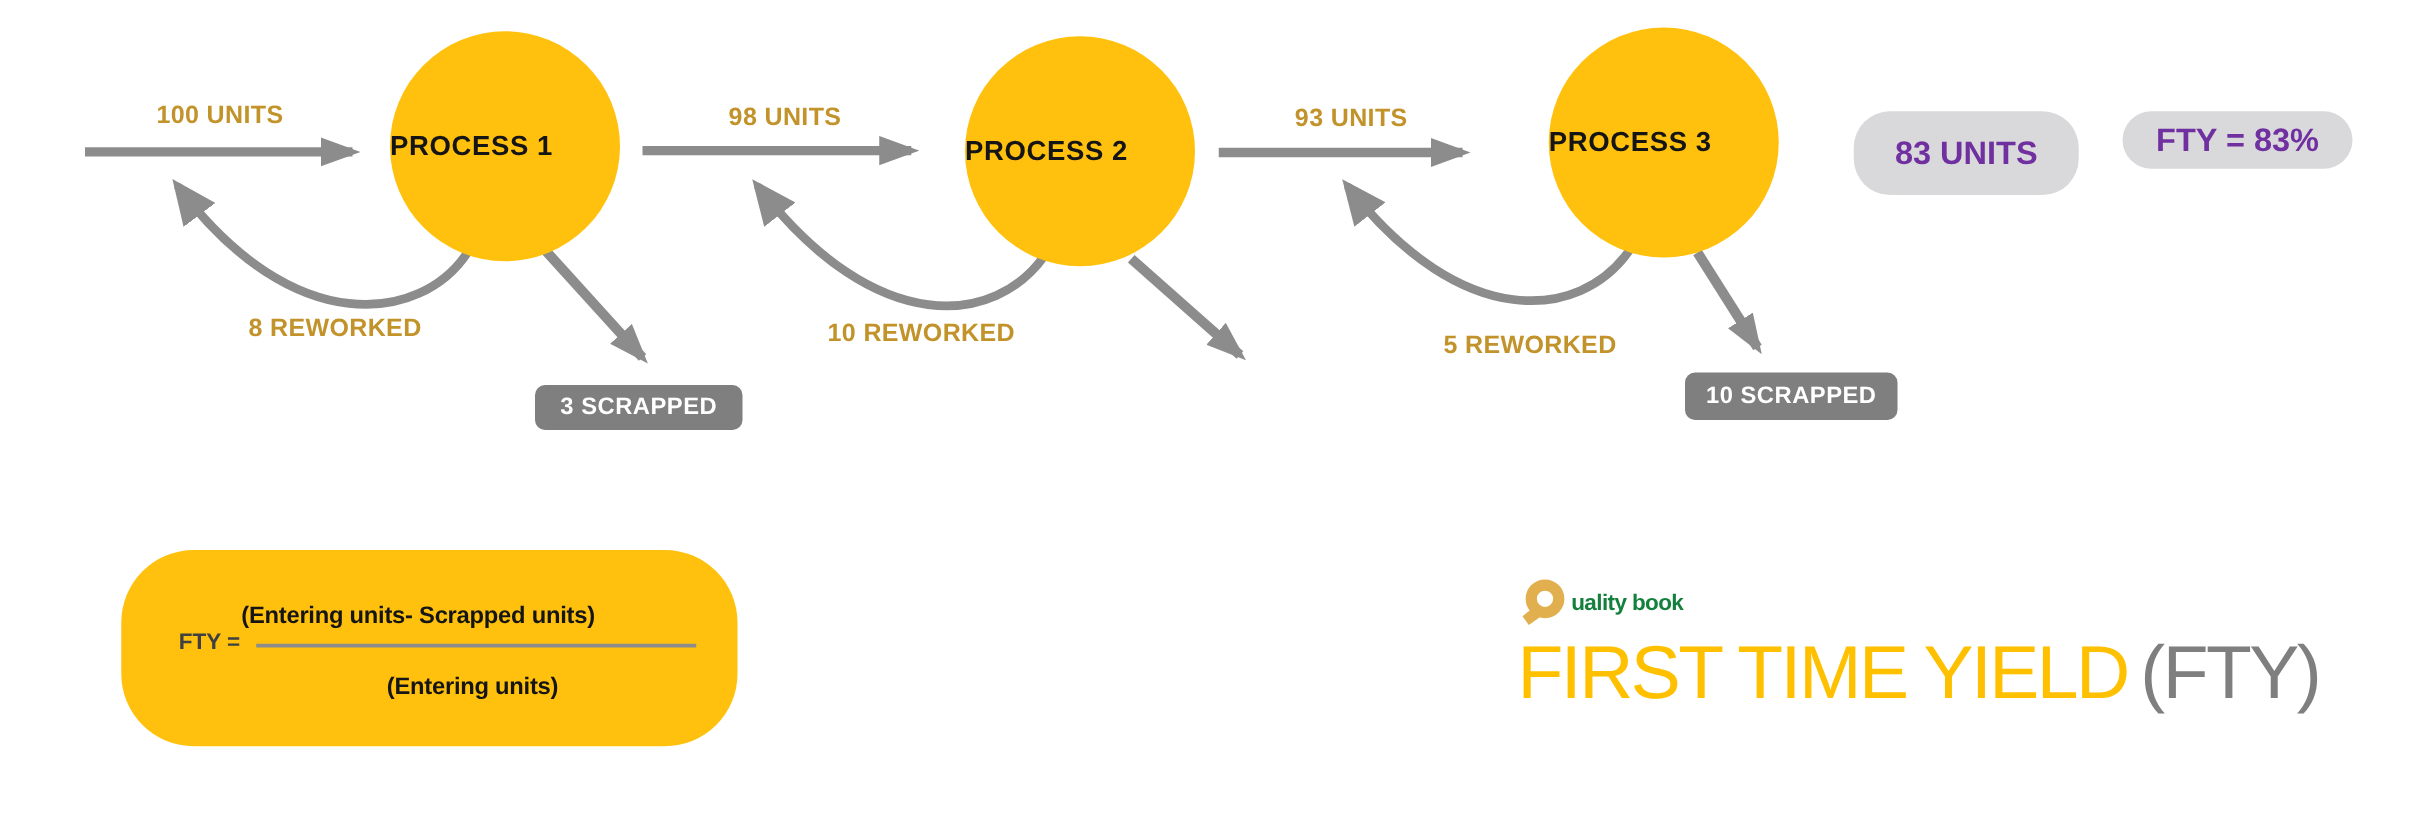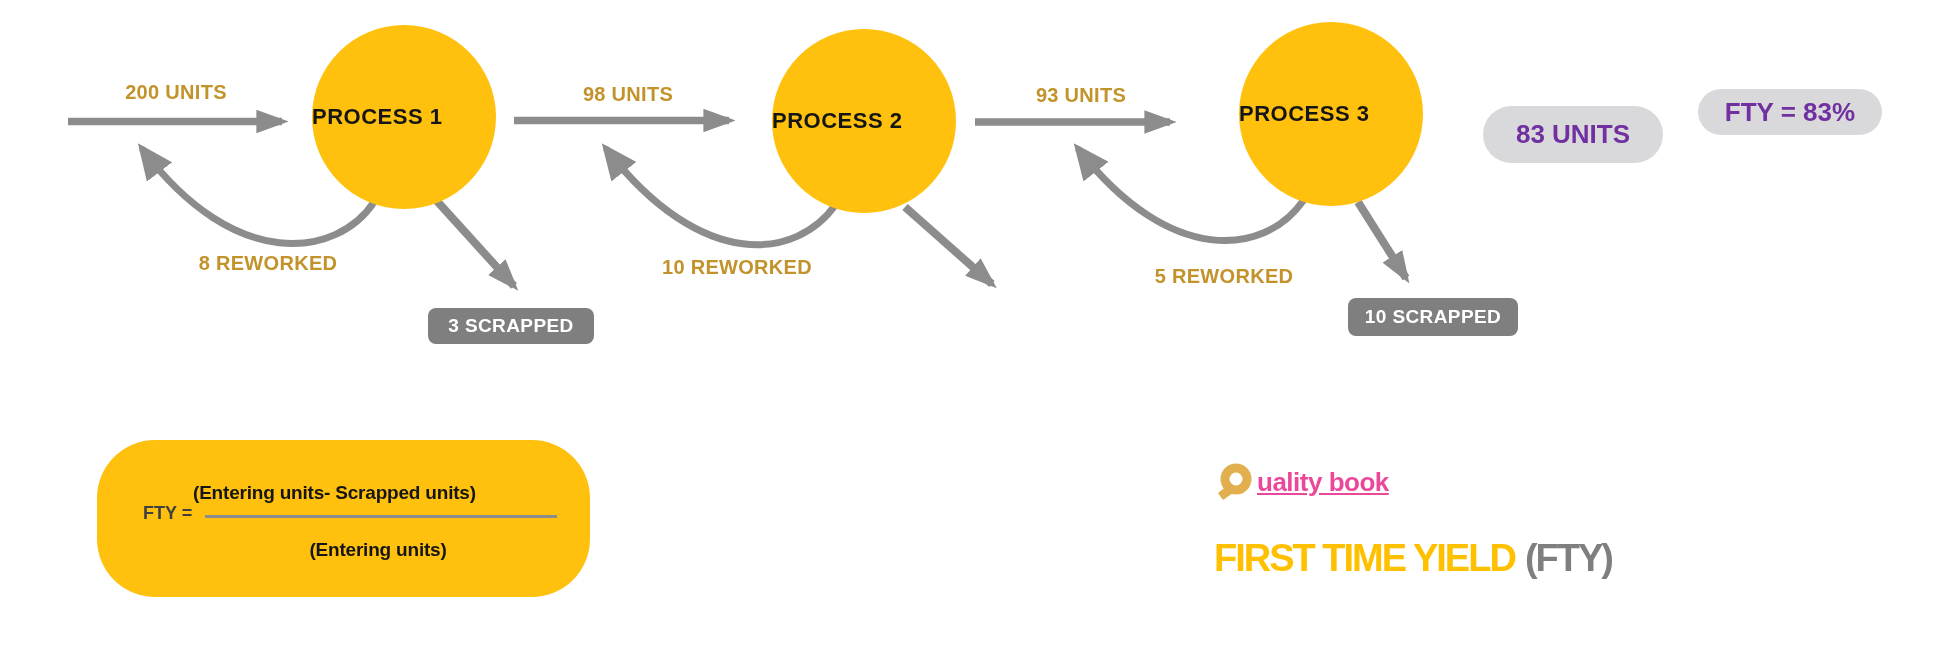--- a/index.html
+++ b/index.html
@@ -27,23 +27,23 @@
   .formula-card{position:absolute;left:97px;top:440px;width:493px;height:157px;background:#FFC10D;
                 border-radius:58px;}
   .formula-lhs{position:absolute;left:46px;top:63px;font-size:18px;font-weight:bold;color:#404040;}
   .frac-num{position:absolute;left:96px;top:42px;width:370px;text-align:left;font-size:19px;
             font-weight:bold;color:#151515;letter-spacing:-.2px;white-space:nowrap;}
   .frac-bar{position:absolute;left:108px;top:75px;width:352px;height:0;border-top:3px solid #8C8C8C;}
   .frac-den{position:absolute;left:96px;top:99px;width:370px;text-align:center;font-size:19px;
             font-weight:bold;color:#151515;letter-spacing:-.2px;white-space:nowrap;}
 
   .brand-row{position:absolute;left:1214px;top:462px;display:flex;align-items:center;gap:3px;}
-  .logo-text{font-size:26px;font-weight:bold;color:#ec4899;letter-spacing:-.5px;white-space:nowrap;text-decoration:underline;}
-  .brand-title{position:absolute;left:1214px;top:503px;font-size:38px;font-weight:bold;
-               letter-spacing:-2px;white-space:nowrap;margin-top:34px;}
+  .logo-text{font-size:18px;font-weight:bold;color:#15803d;letter-spacing:-.5px;white-space:nowrap;}
+  .brand-title{position:absolute;left:1214px;top:503px;font-size:60px;font-weight:normal;
+               letter-spacing:-2px;white-space:nowrap;}
   .brand-main{color:#FFC000;}
   .brand-suffix{color:#7F7F7F;margin-left:10px;}
 </style>
 </head>
 <body>
 
 <div class="canvas">
 
   <svg class="wires" xmlns="http://www.w3.org/2000/svg">
     <defs>
@@ -61,42 +61,42 @@
 
     <path d="M374 202 C337 258, 235 272, 143 150" fill="none" stroke="#8C8C8C" stroke-width="7" stroke-linecap="round" marker-end="url(#head-rw)"></path>
     <path d="M836 204 C797 260, 702 272, 607 150" fill="none" stroke="#8C8C8C" stroke-width="7" stroke-linecap="round" marker-end="url(#head-rw)"></path>
     <path d="M1303 201 C1264 256, 1170 266, 1079 150" fill="none" stroke="#8C8C8C" stroke-width="7" stroke-linecap="round" marker-end="url(#head-rw)"></path>
 
     <line x1="436" y1="200" x2="514" y2="286" stroke="#8C8C8C" stroke-width="8" marker-end="url(#head-lg)"></line>
     <line x1="905" y1="207" x2="992" y2="284" stroke="#8C8C8C" stroke-width="8" marker-end="url(#head-lg)"></line>
     <line x1="1358" y1="202" x2="1406" y2="278" stroke="#8C8C8C" stroke-width="8" marker-end="url(#head-lg)"></line>
   </svg>
 
-  <div class="unit-label" style="left:76px;top:81px">200 UNITS</div>
+  <div class="unit-label" style="left:76px;top:81px">100 UNITS</div>
   <div class="unit-label" style="left:528px;top:83px">98 UNITS</div>
   <div class="unit-label" style="left:981px;top:84px">93 UNITS</div>
 
   <div class="circle" style="left:312px;top:25px">
     <span class="process-label">PROCESS 1</span>
   </div>
   <div class="circle" style="left:772px;top:29px">
     <span class="process-label">PROCESS 2</span>
   </div>
   <div class="circle" style="left:1239px;top:22px">
     <span class="process-label">PROCESS 3</span>
   </div>
 
   <div class="rework-label" style="left:158px;top:252px">8 REWORKED</div>
   <div class="rework-label" style="left:627px;top:256px">10 REWORKED</div>
   <div class="rework-label" style="left:1114px;top:265px">5 REWORKED</div>
 
   <div class="scrap-box" style="left:428px;top:308px;width:166px;height:36px">3 SCRAPPED</div>
   <div class="scrap-box" style="left:1348px;top:298px;width:170px;height:38px">10 SCRAPPED</div>
 
-  <div class="pill" style="left:1483px;top:106px;width:180px;height:57px">83 UNITS</div>
+  <div class="pill" style="left:1483px;top:89px;width:180px;height:67px">83 UNITS</div>
   <div class="pill" style="left:1698px;top:89px;width:184px;height:46px">FTY = 83%</div>
 
   <div class="formula-card">
     <span class="formula-lhs">FTY =</span>
     <span class="frac-num">(Entering units- Scrapped units)</span>
     <span class="frac-bar"></span>
     <span class="frac-den">(Entering units)</span>
   </div>
 
   <div class="brand-row">

